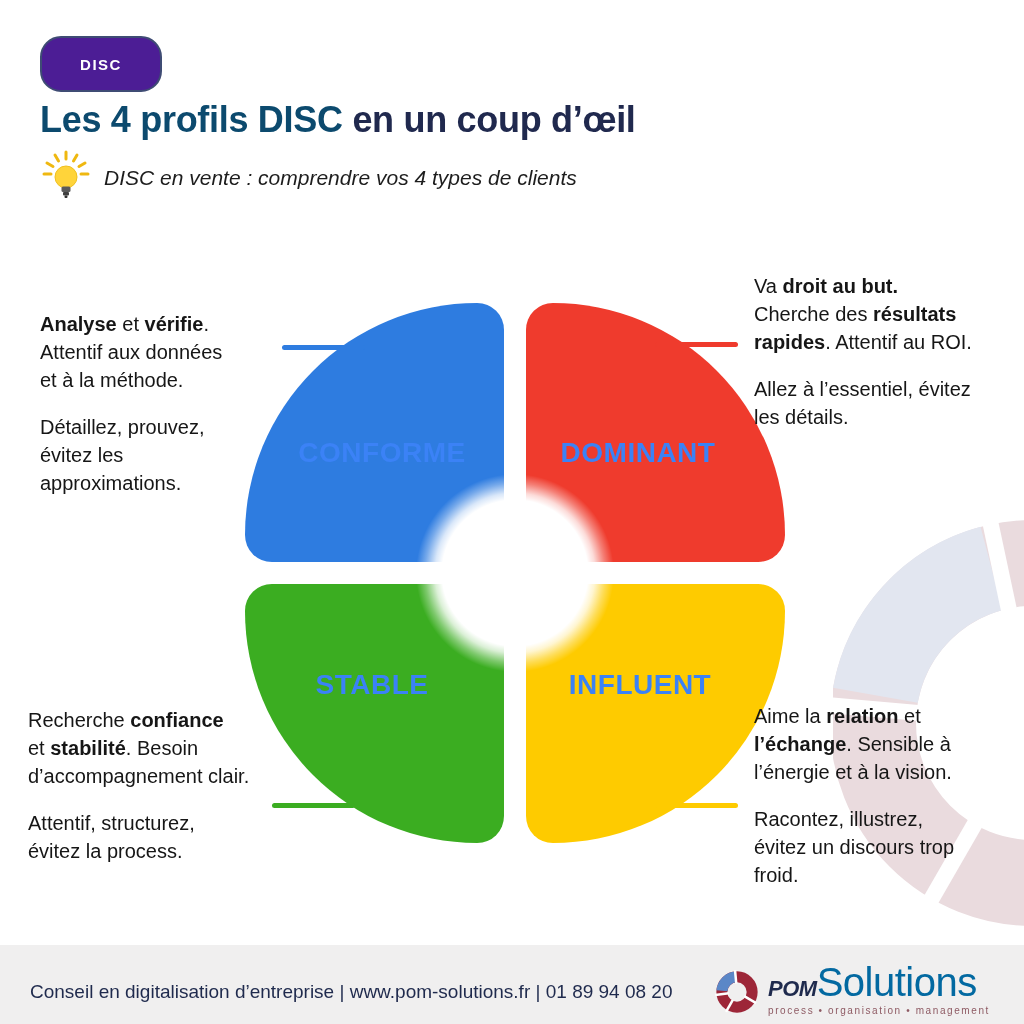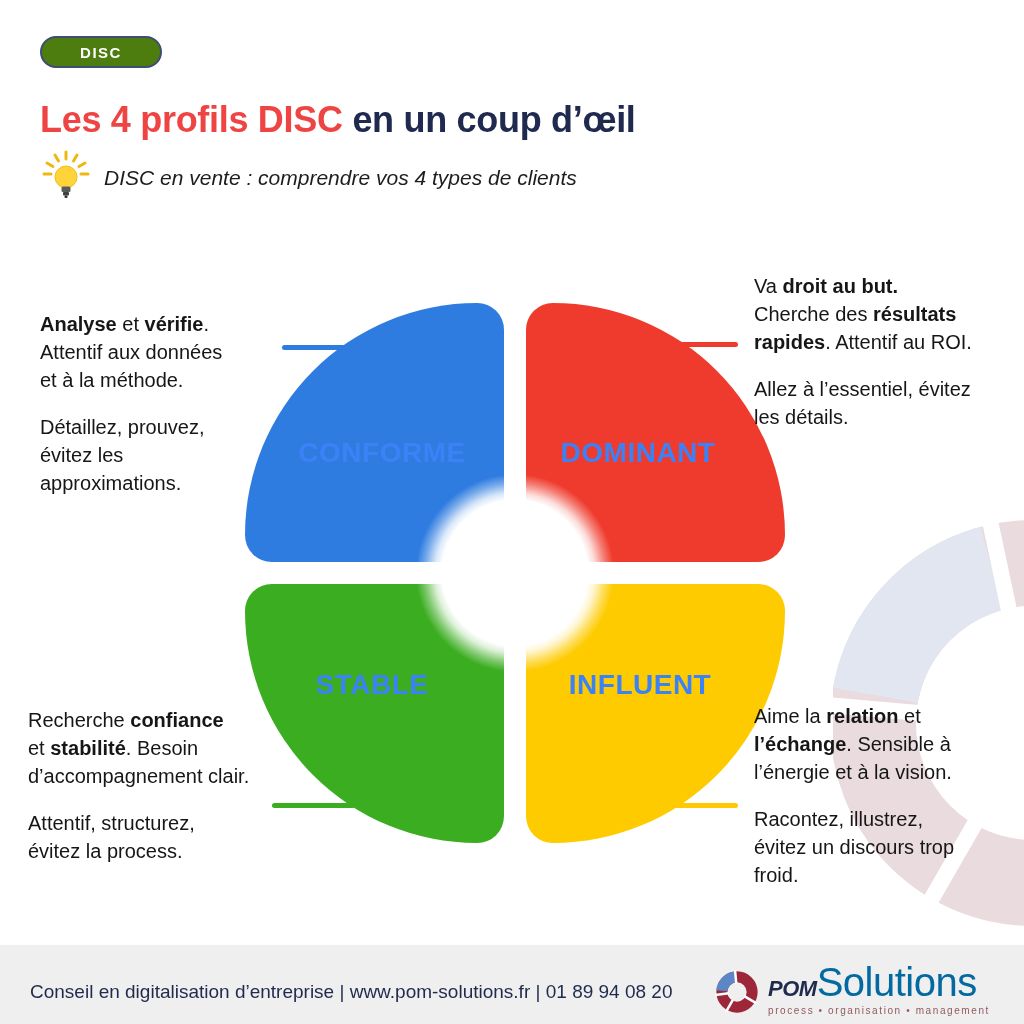--- a/index.html
+++ b/index.html
@@ -1,21 +1,21 @@
 <!DOCTYPE html>
 <html><head>
 <meta charset="utf-8">
 <style>
   html,body{margin:0;padding:0;}
   body{font-family:"Liberation Sans", sans-serif; background:#ffffff;}
   .page{position:relative;width:1024px;height:1024px;background:#ffffff;overflow:hidden;}
 
   
-  .badge{position:absolute;left:40px;top:36px;width:122px;height:32px;
-    background:#4d7c0f;border:2.5px solid #3F4C74;border-radius:21px;
+  .badge{position:absolute;left:40px;top:36px;width:122px;height:56px;
+    background:#4c1d95;border:2.5px solid #3F4C74;border-radius:21px;
     display:flex;align-items:center;justify-content:center;
     color:#ffffff;font-weight:700;font-size:15px;letter-spacing:1.5px;box-sizing:border-box;}
   .title{position:absolute;left:40px;top:99px;font-size:36px;font-weight:700;letter-spacing:-0.3px;white-space:nowrap;}
   .title .t1{color:#8E2A45;}
   .title .t2{color:#20294E;}
   .subtitle-row{position:absolute;left:42px;top:150px;display:flex;align-items:center;}
   .subtitle{font-style:italic;font-size:21px;color:#1d1d1d;margin-left:14px;}
 
   
   .block{position:absolute;font-size:20px;line-height:28px;color:#161616;z-index:3;}
@@ -69,21 +69,21 @@
 </head>
 <body>
 
 <div class="page">
 
   <div class="badge">
     <span>DISC</span>
   </div>
 
   <div class="title">
-    <span class="t1" style="color: #ef4444;">Les 4 profils DISC</span><span class="t2" style="color: rgb(32, 41, 78);"> en un coup d’œil</span>
+    <span class="t1" style="color: #0c4a6e;">Les 4 profils DISC</span><span class="t2" style="color: rgb(32, 41, 78);"> en un coup d’œil</span>
   </div>
 
   <div class="subtitle-row">
     <svg class="bulb" width="48" height="56" viewBox="0 0 48 56">
       <g stroke="#EFB810" stroke-width="3" stroke-linecap="round">
         <line x1="39" y1="24" x2="46" y2="24"></line>
         <line x1="37" y1="16.5" x2="43" y2="13"></line>
         <line x1="31.5" y1="11" x2="35" y2="5"></line>
         <line x1="24" y1="9" x2="24" y2="2"></line>
         <line x1="16.5" y1="11" x2="13" y2="5"></line>

